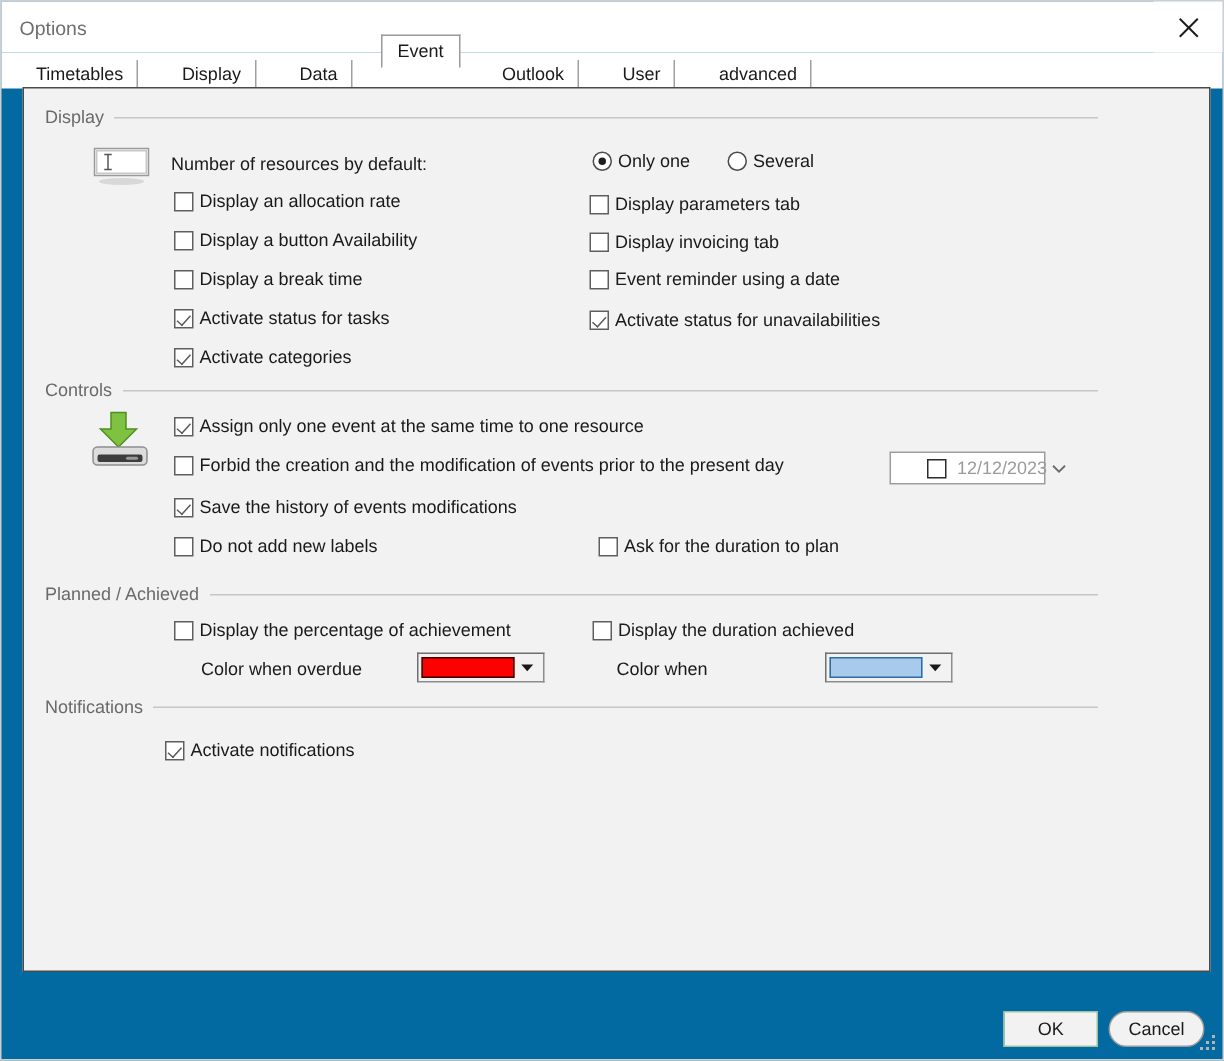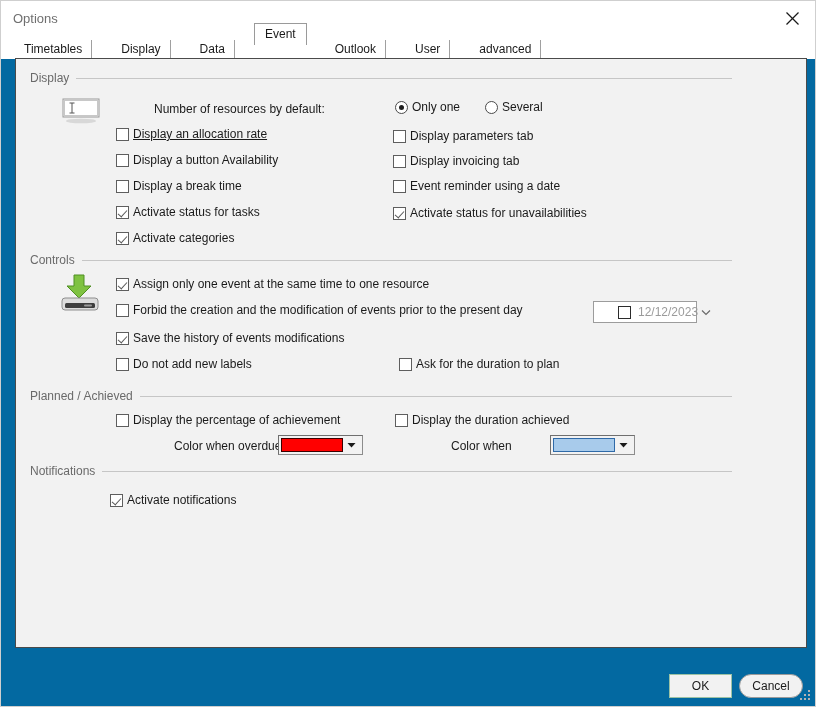--- a/index.html
+++ b/index.html
@@ -127,21 +127,20 @@
     flex: 1 1 auto;
   }
 
   
   .lbl {
     position: absolute;
     font-size: 12px;
     color: #1a1a1a;
     white-space: nowrap;
     line-height: 14px;
-    margin-left: 40px;
   }
 
   
   .cb {
     position: absolute;
     display: flex;
     align-items: flex-start;
     white-space: nowrap;
   }
   .cb .box {
@@ -356,21 +355,21 @@
 
     <div class="rd" style="left:379px; top:42px;">
       <span class="circle on"></span>
       <span class="txt">Only one</span>
     </div>
     <div class="rd" style="left:469px; top:42px;">
       <span class="circle"></span>
       <span class="txt">Several</span>
     </div>
 
-    <div class="cb" style="left:100px; top:69px;text-decoration:underline;">
+    <div class="cb" style="left:100px; top:69px;">
       <span class="box"></span>
       <span class="txt">Display an allocation rate</span>
     </div>
     <div class="cb" style="left:100px; top:95px;">
       <span class="box"></span>
       <span class="txt">Display a button Availability</span>
     </div>
     <div class="cb" style="left:100px; top:121px;">
       <span class="box"></span>
       <span class="txt">Display a break time</span>

